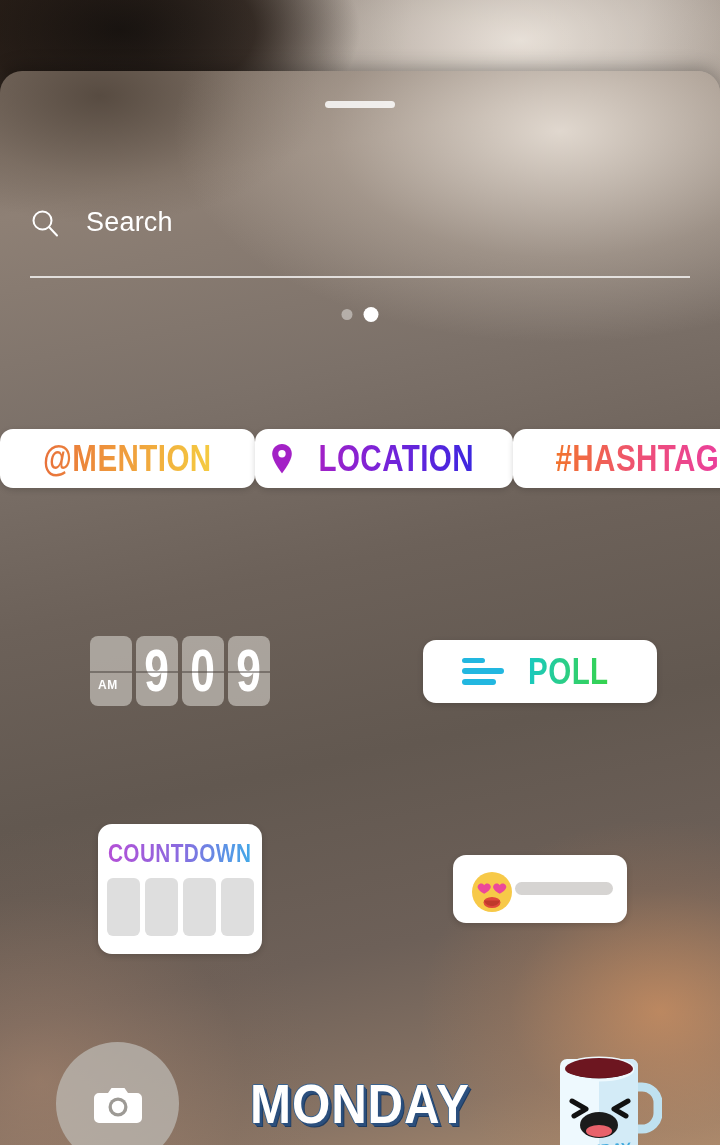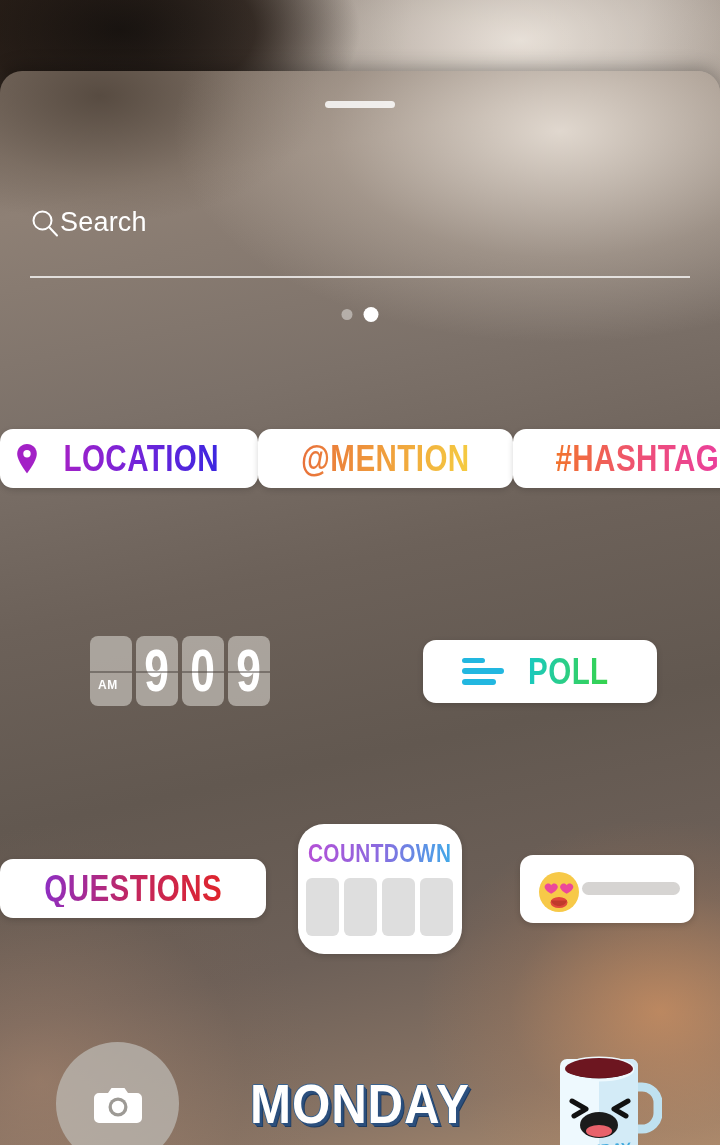--- a/index.html
+++ b/index.html
@@ -42,21 +42,21 @@
   
   #grab-handle {
     position:absolute; left:50%; top:30px; transform:translateX(-50%);
     width:70px; height:7px; border-radius:4px;
     background:rgba(255,255,255,0.82);
   }
 
   
   #search-row {
     position:absolute; left:30px; top:136px;
-    display:flex; align-items:center; 
+    display:flex; align-items:center; gap:26px;
   }
   #search-icon { width:30px; height:30px; display:block; }
   #search-placeholder {
     font-size:27px; color:#ffffff; font-weight:400;
     letter-spacing:0.2px;
   }
   #search-underline {
     position:absolute; left:30px; right:30px; top:205px;
     height:1.5px; background:rgba(255,255,255,0.75);
   }
@@ -148,21 +148,21 @@
   #gif-search-icon { width:34px; height:34px; }
   #gif-label {
     font-family:"Liberation Sans Narrow","Liberation Sans", sans-serif;
     font-weight:400; font-size:52px; color:#ffffff; line-height:1;
     transform:scaleX(0.86); letter-spacing:1px;
   }
 
   
   #sticker-countdown {
     flex-direction:column; padding:16px 20px 18px;
-    border-radius:26px; gap:12px; width:164px;
+    border-radius:14px; gap:12px; width:164px;
   }
   #countdown-label {
     font-size:26px;
     background-image:linear-gradient(95deg,#b44fd6 0%,#8a6be0 50%,#41a9e8 100%);
   }
   #countdown-boxes { display:flex; gap:5px; }
   .countdown-box { width:33px; height:58px; border-radius:6px; background:#dedede; }
 
   
   #sticker-slider {
@@ -216,32 +216,32 @@
   <div id="search-underline"></div>
 
   <div id="page-dots">
     <span class="page-dot"></span>
     <span class="page-dot active"></span>
   </div>
 
   <div class="sticker-row" id="row-1">
 
     <div class="slot">
+      <div class="pill" id="sticker-mention">
+        <span class="pill-label" id="mention-label">@MENTION</span>
+      </div>
+    </div>
+
+    <div class="slot">
       <div class="pill" id="sticker-location">
         <svg id="location-pin" viewBox="0 0 26 32">
           <path d="M13 1C7.5 1 3.2 5.3 3.2 10.7c0 7.3 9.8 19.6 9.8 19.6s9.8-12.3 9.8-19.6C22.8 5.3 18.5 1 13 1z" fill="#a321c6"></path>
           <circle cx="13" cy="10.8" r="3.7" fill="#ffffff"></circle>
         </svg>
         <span class="pill-label" id="location-label">LOCATION</span>
-      </div>
-    </div>
-
-    <div class="slot">
-      <div class="pill" id="sticker-mention">
-        <span class="pill-label" id="mention-label">@MENTION</span>
       </div>
     </div>
 
     <div class="slot">
       <div class="pill" id="sticker-hashtag">
         <span class="pill-label" id="hashtag-label">#HASHTAG</span>
       </div>
     </div>
   </div>
 
@@ -272,25 +272,20 @@
           <span class="poll-bar b3"></span>
         </span>
         <span class="pill-label" id="poll-label">POLL</span>
       </div>
     </div>
 
   </div>
 
   <div class="sticker-row" id="row-3">
 
-    <div class="slot">
-      <div class="pill" id="sticker-questions">
-        <span class="pill-label" id="questions-label">QUESTIONS</span>
-      </div>
-    </div>
 
     <div class="slot">
       <div class="pill" id="sticker-countdown">
         <span class="pill-label" id="countdown-label">COUNTDOWN</span>
         <span id="countdown-boxes">
           <span class="countdown-box"></span>
           <span class="countdown-box"></span>
           <span class="countdown-box"></span>
           <span class="countdown-box"></span>
         </span>

